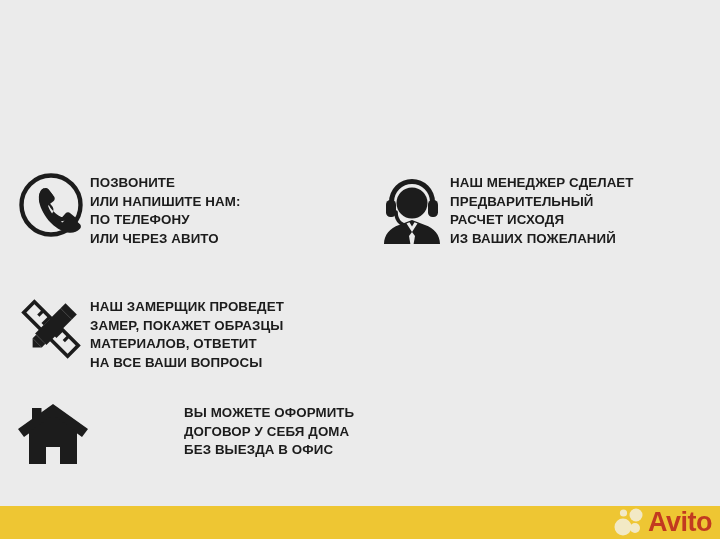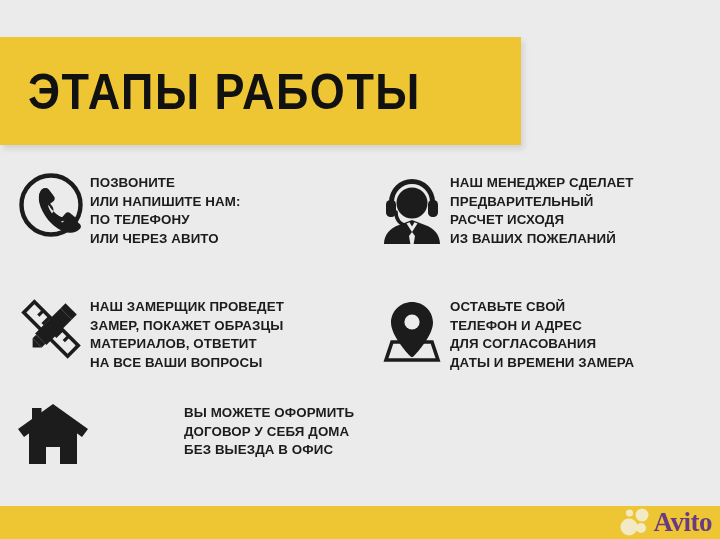--- a/index.html
+++ b/index.html
@@ -106,36 +106,33 @@
     position: absolute;
     right: 8px;
     bottom: 2px;
     display: flex;
     align-items: center;
     opacity: 0.82;
     pointer-events: none;
   }
   .avito-dots { margin-right: 2px; }
   .avito-word {
-    font-family: Liberation Serif, serif;
+    font-family: Liberation Sans, sans-serif;
     font-weight: bold;
     font-size: 27px;
-    color: #4c1d95;
+    color: #b91c1c;
     line-height: 1;
     letter-spacing: -0.5px;
   }
 </style>
 </head>
 <body>
 
 <div id="poster">
 
-  <div class="title-banner">
-    <div class="title-text">ЭТАПЫ РАБОТЫ</div>
-  </div>
 
   <div class="items">
 
     <div class="item col-right row-1">
       <div class="icon-wrap">
         <svg width="68" height="72" viewBox="0 0 68 72" aria-hidden="true">
 
           <path d="M11 30 A23 23 0 0 1 57 30 L57 33 L52 33 L52 30 A18 18 0 0 0 16 30 L16 33 L11 33 Z" fill="#1c1c1c"></path>
 
           <rect x="8" y="28" width="10" height="17" rx="4.5" fill="#1c1c1c"></rect>
@@ -208,37 +205,20 @@
             <rect x="54.5" y="25" width="7" height="16" fill="#1c1c1c"></rect>
           </g>
         </svg>
       </div>
       <div class="item-text">НАШ ЗАМЕРЩИК ПРОВЕДЕТ
 ЗАМЕР, ПОКАЖЕТ ОБРАЗЦЫ
 МАТЕРИАЛОВ, ОТВЕТИТ
 НА ВСЕ ВАШИ ВОПРОСЫ</div>
     </div>
 
-    <div class="item col-right row-2">
-      <div class="icon-wrap">
-        <svg width="68" height="68" viewBox="0 0 68 68" aria-hidden="true">
-
-          <path d="M14 46 L54 46 L60 64 L8 64 Z" fill="none" stroke="#1c1c1c" stroke-width="3.6" stroke-linejoin="miter"></path>
-
-          <path d="M34 6 C22.4 6, 13 15.2, 13 26.6 C13 39.5, 28.6 56.5, 32.2 60.3
-                   C33.2 61.4, 34.8 61.4, 35.8 60.3 C39.4 56.5, 55 39.5, 55 26.6
-                   C55 15.2, 45.6 6, 34 6 Z" fill="#1c1c1c"></path>
-          <circle cx="34" cy="26" r="7.6" fill="#ebebeb"></circle>
-        </svg>
-      </div>
-      <div class="item-text">ОСТАВЬТЕ СВОЙ
-ТЕЛЕФОН И АДРЕС
-ДЛЯ  СОГЛАСОВАНИЯ
-ДАТЫ И ВРЕМЕНИ ЗАМЕРА</div>
-    </div>
 
     <div class="item col-left row-3">
       <div class="icon-wrap">
         <svg width="70" height="62" viewBox="0 0 70 62" aria-hidden="true">
 
           <rect x="14" y="6" width="9.5" height="17" fill="#1c1c1c"></rect>
 
           <path d="M35 2 L70 27 L64 35 L35 14 L6 35 L0 27 Z" fill="#1c1c1c"></path>
 
           <path d="M11 30 L35 13 L59 30 L59 62 L42 62 L42 45 L28 45 L28 62 L11 62 Z" fill="#1c1c1c"></path>

